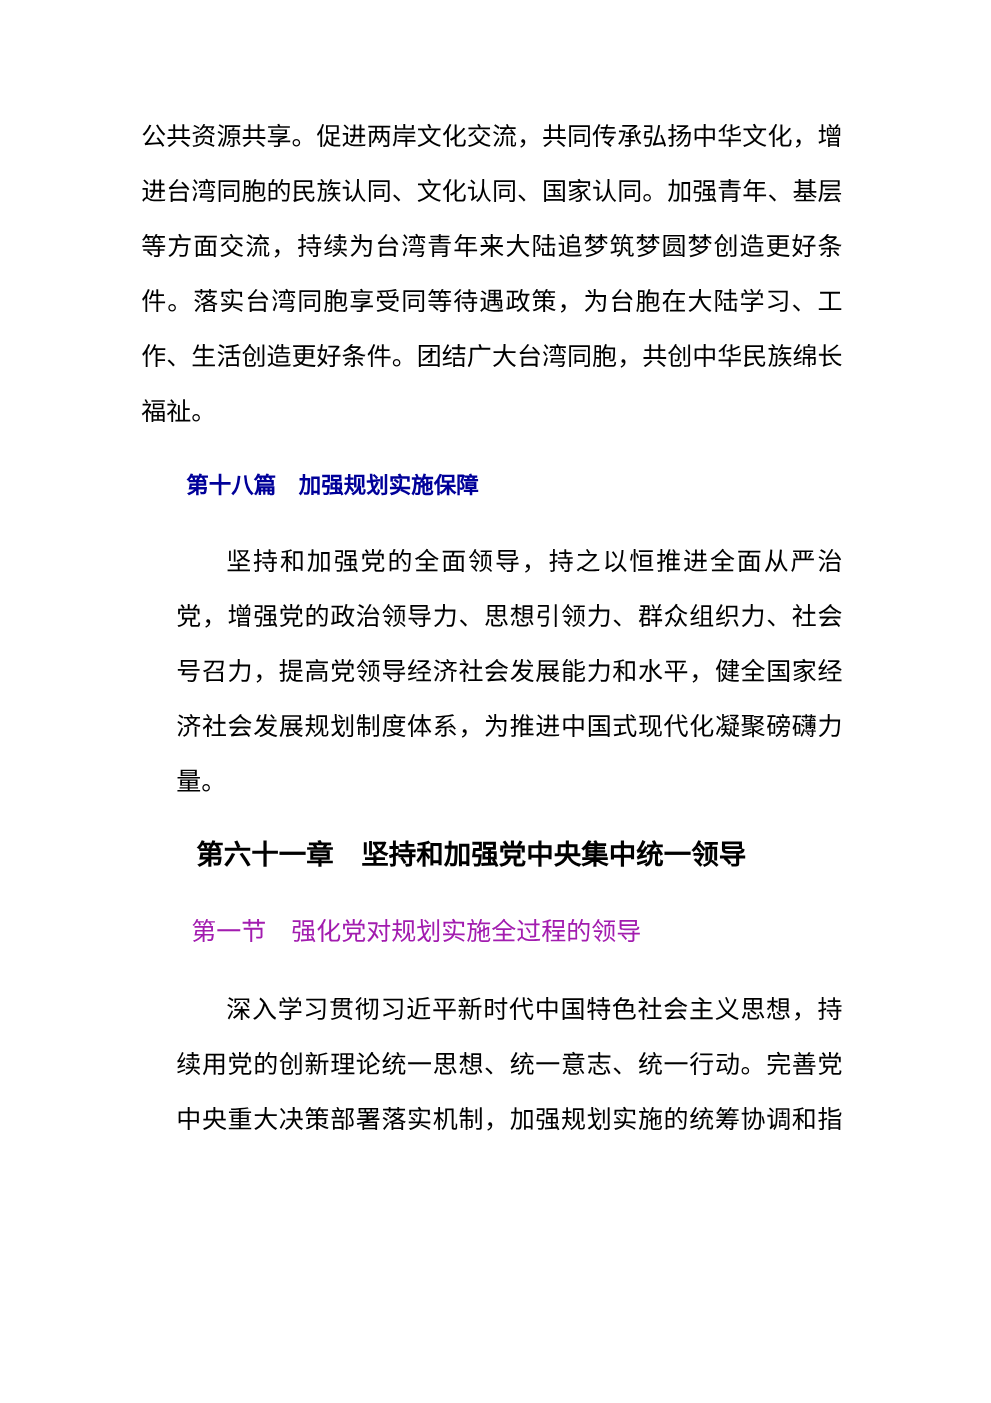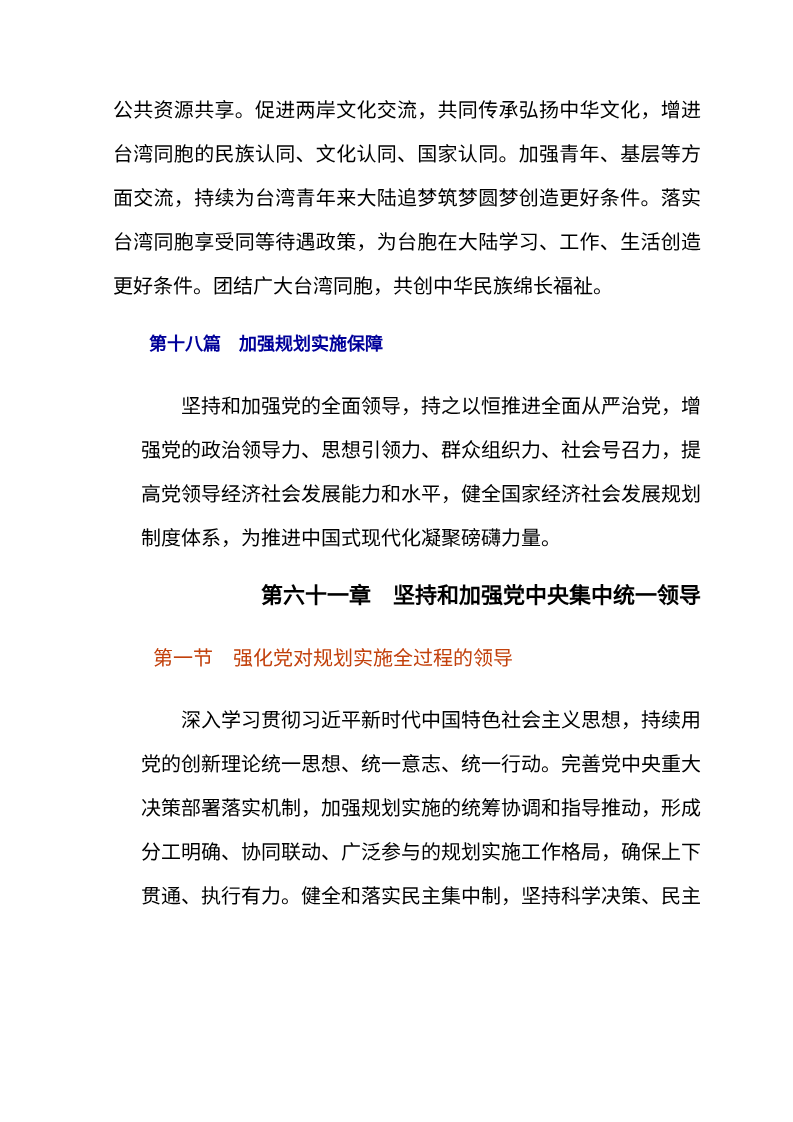--- a/index.html
+++ b/index.html
@@ -7,21 +7,21 @@
     padding: 0;
     background: #ffffff;
   }
   .page {
     position: relative;
     width: 793px;
     height: 912px;
     margin: 0 auto;
     background: #ffffff;
     box-sizing: border-box;
-    padding: 88px 92px 0 113px;
+    padding: 88px 119px 0 113px;
     font-family: "Liberation Serif", "DejaVu Serif", serif;
     color: #000000;
     overflow: hidden;
   }
   .body-para {
     margin: 0;
     font-size: 20px;
     line-height: 44px;
     text-align: justify;
     word-break: break-all;
@@ -41,29 +41,28 @@
     text-indent: 2em;
   }
   .chapter-heading {
     margin: 14px 0 18px 0;
     font-family: "Liberation Sans", "DejaVu Sans", sans-serif;
     font-weight: bold;
     font-size: 22px;
     line-height: 44px;
     color: #000000;
     text-indent: 2em;
-    text-align: right;
   }
   .section-heading {
     margin: 14px 0 18px 0;
     font-family: "Liberation Serif", "DejaVu Serif", serif;
     font-weight: normal;
     font-size: 20px;
     line-height: 44px;
-    color: #c2410c;
+    color: #a21caf;
     text-indent: 2em;
   }
 </style>
 </head>
 <body>
 
 <div class="page">
 
   <p class="body-para">公共资源共享。促进两岸文化交流，共同传承弘扬中华文化，增进台湾同胞的民族认同、文化认同、国家认同。加强青年、基层等方面交流，持续为台湾青年来大陆追梦筑梦圆梦创造更好条件。落实台湾同胞享受同等待遇政策，为台胞在大陆学习、工作、生活创造更好条件。团结广大台湾同胞，共创中华民族绵长福祉。</p>
 

